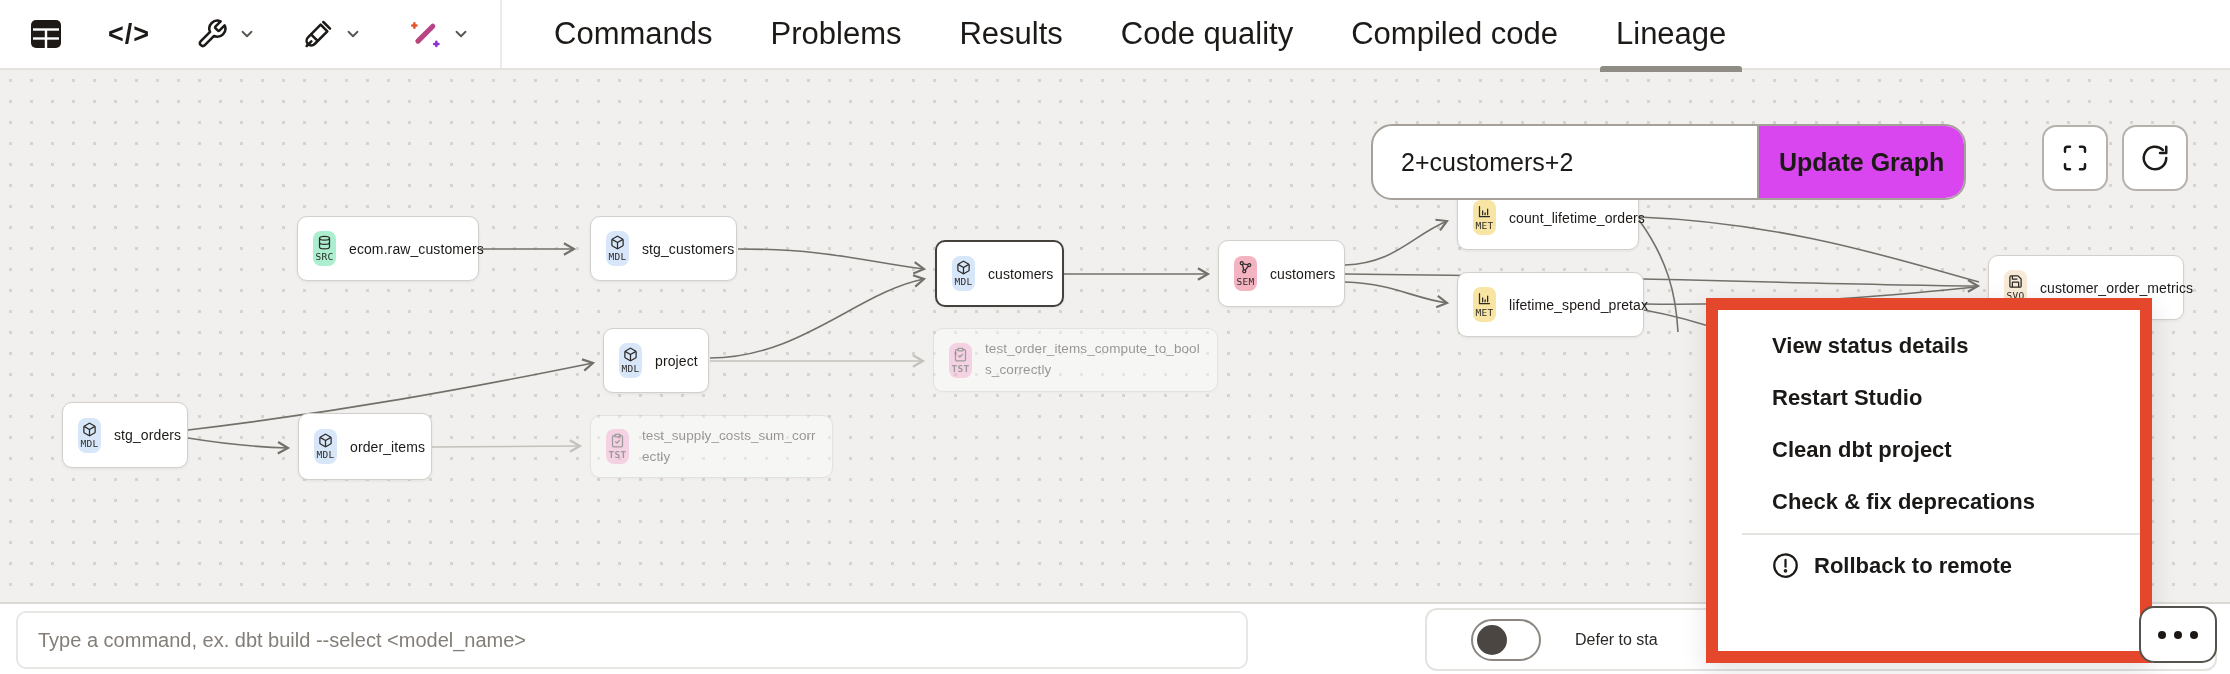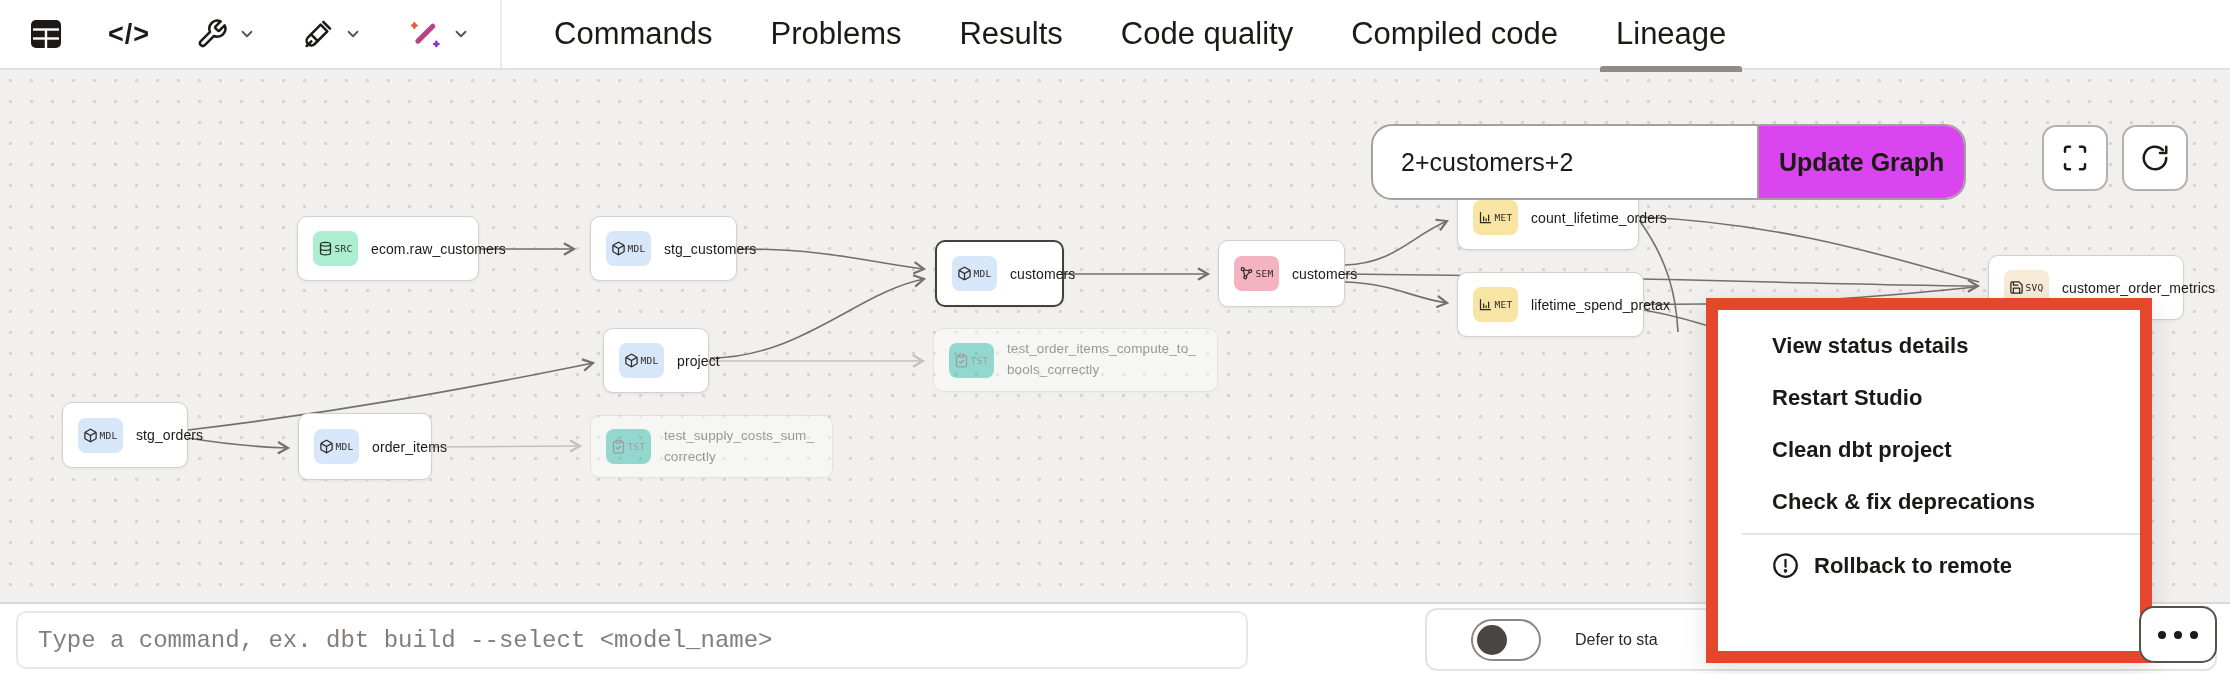--- a/index.html
+++ b/index.html
@@ -47,30 +47,30 @@
     background:#ffffff; border:1.5px solid #d3d0cb; border-radius:10px;
     display:flex; align-items:center; gap:13px; padding:0 15px;
     box-shadow:0 1px 3px rgba(28,25,23,.07);
     cursor:pointer;
   }
   .node.selected { border:2.5px solid #44403c; }
   .node.faded { opacity:.42; }
   .nlabel { font-size:14px; color:#1c1917; letter-spacing:.1px; }
   .node.faded .nlabel { font-size:13.5px; word-break:break-all; line-height:1.55; }
   .badge {
-    flex:0 0 auto; width:45px; height:35px; border-radius:8px;
-    display:flex; align-items:center; justify-content:center; gap:1px;
+    flex:0 0 auto; width:23px; height:35px; border-radius:8px;
+    display:flex; flex-direction:column; align-items:center; justify-content:center; gap:1px;
   }
   .btxt { font-family:"DejaVu Sans Mono", monospace; font-size:9.5px; color:#2d2a27; letter-spacing:.3px; }
   .b-src { background:#abefd0; }
   .b-mdl { background:#d8e6fa; }
   .b-met { background:#f8e5a3; }
   .b-sem { background:#f4b3c0; }
   .b-svq { background:#f7ead6; }
-  .b-tst { background:#14b8a6; }
+  .b-tst { background:#f9a8d4;font-weight:bold; }
   
   .graph-selector {
     position:absolute; left:1371px; top:54px; height:76px; z-index:6;
     display:flex; align-items:stretch; background:#ffffff;
     border:2px solid #a5a09a; border-radius:21px; overflow:hidden;
   }
   .selector-input {
     width:384px; border:none; outline:none; background:transparent;
     font-size:25px; color:#1c1917; padding:0 28px;
     font-family:"Liberation Sans", sans-serif;
@@ -102,22 +102,22 @@
     position:absolute; left:0; top:602px; width:2230px; height:72px;
     background:#ffffff; border-top:2px solid #dbd9d5; z-index:10;
   }
   .cmd-input-wrap {
     position:absolute; left:16px; top:7px; width:1232px; height:58px;
     border:2px solid #e9e7e4; border-radius:10px; background:#ffffff;
     display:flex; align-items:center;
   }
   .cmd-input {
     width:100%; border:none; outline:none; background:transparent;
-    font-size:24px; color:#494540; padding:0 20px;
-    font-family:Liberation Mono, monospace;
+    font-size:20px; color:#494540; padding:0 20px;
+    font-family:Liberation Sans, sans-serif;
   }
   .cmd-input::placeholder { color:#837e77; opacity:1; }
   .right-group {
     position:absolute; left:1425px; top:4px; width:792px; height:63px;
     border:2px solid #e5e3e0; border-radius:12px; background:#ffffff;
     display:flex; align-items:center; padding-left:44px;
   }
   .toggle {
     width:70px; height:42px; border-radius:21px; background:#ffffff;
     border:2px solid #8d8781; position:relative; cursor:pointer;

